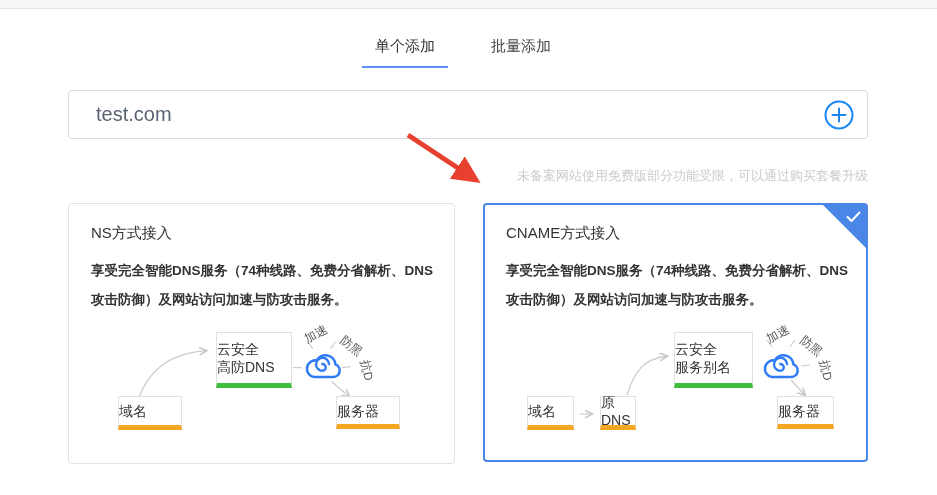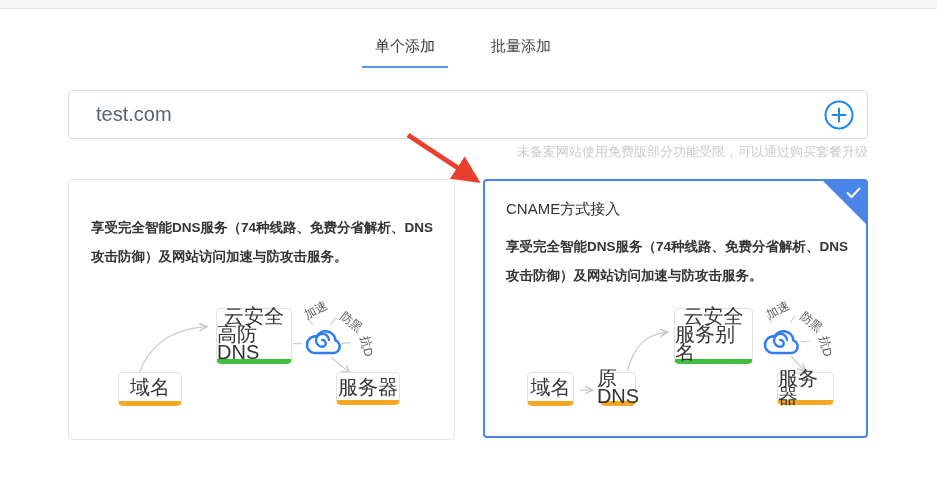--- a/index.html
+++ b/index.html
@@ -14,40 +14,40 @@
   .tab.inactive { color:#444; }
 
   
   .domain-row { position:relative; margin:22px 0 0 68px; width:800px; }
   .domain-input { width:800px; height:49px; border:1px solid #d7dbe0; border-radius:4px;
     font-size:20px; color:#5a6472; padding:0 60px 0 27px; outline:none;
     font-family:"Liberation Sans","DejaVu Sans",sans-serif; }
   .add-btn { position:absolute; right:13px; top:9px; width:32px; height:32px; border:none;
     background:transparent; cursor:pointer; padding:0; line-height:0; }
 
-  .notice { margin:4px 0 0 68px; width:800px; text-align:right; font-size:13px; color:#cbcbcb; }
+  .notice { margin:28px 0 0 68px; width:800px; text-align:right; font-size:13px; color:#cbcbcb; }
 
   
   .cards { display:flex; gap:28px; margin:18px 0 0 68px; }
   .card { position:relative; width:387px; height:261px; border:1px solid #e3e3e3; border-radius:4px;
     background:#fff; padding:20px 16px 0 22px; cursor:pointer; }
   .card.selected { width:385px; height:259px; border:2px solid #4a86e8; padding:19px 15px 0 21px; }
   .card-title { font-size:15px; color:#333; }
   .card-desc { margin-top:13px; font-size:13.5px; line-height:29px; color:#333; width:352px;font-weight:bold; }
 
   .corner { position:absolute; top:-1px; right:-1px; width:0; height:0;
     border-top:45px solid #4a86e8; border-left:45px solid transparent; border-top-right-radius:3px; }
   .corner-check { position:absolute; top:6px; right:5px; }
 
   
   .diagram { position:absolute; left:0; top:114px; right:0; bottom:0; }
   .card.selected .diagram { top:113px; }
   .node { position:absolute; background:#fff; border:1px solid #e1e1e1; border-bottom:5px solid #f5a623;
-    border-radius:5px; display:flex; flex-direction:column; align-items:center; justify-content:center;
-    font-size:20px; color:#333; line-height:18px; }
+    border-radius:0; display:flex; flex-direction:column; align-items:flex-start; justify-content:center;
+    font-size:14px; color:#333; line-height:18px; }
   .node.green { border-bottom-color:#3ec03e; }
   .lbl { position:absolute; font-size:12px; color:#555; white-space:nowrap; }
   .arrows { position:absolute; left:0; top:0; width:100%; height:100%; }
   .cloud-wrap { position:absolute; }
 
   
   .ns .d-domain { left:49px; top:78px; width:64px; height:34px; }
   .ns .d-main   { left:147px; top:14px; width:76px; height:56px; }
   .ns .d-cloud  { left:234px; top:31px; }
   .ns .d-server { left:267px; top:78px; width:64px; height:33px; }
@@ -85,20 +85,21 @@
       <path d="M16 9.5 V22.5 M9.5 16 H22.5" stroke="#1a87f5" stroke-width="2" stroke-linecap="round"></path>
     </svg>
   </button>
 </div>
 
 <div class="notice">未备案网站使用免费版部分功能受限，可以通过购买套餐升级</div>
 
 <div class="cards">
 
   <div class="card">
+    <div class="card-title">NS方式接入</div>
     <div class="card-desc">享受完全智能DNS服务（74种线路、免费分省解析、DNS攻击防御）及网站访问加速与防攻击服务。</div>
     <div class="diagram ns">
       <svg class="arrows" viewBox="0 0 387 140">
         <defs>
           <marker id="ah-l" markerWidth="8" markerHeight="7" refX="5.5" refY="3" orient="auto">
             <path d="M0,0 L6,3 L0,6" fill="none" stroke="#c7c7c7" stroke-width="1.2"></path>
           </marker>
         </defs>
         <path d="M70,78 C80,50 100,33 138,30" fill="none" stroke="#cccccc" stroke-width="1.3" marker-end="url(#ah-l)"></path>
         <path d="M225,47 L234,47" fill="none" stroke="#cccccc" stroke-width="1.2"></path>

